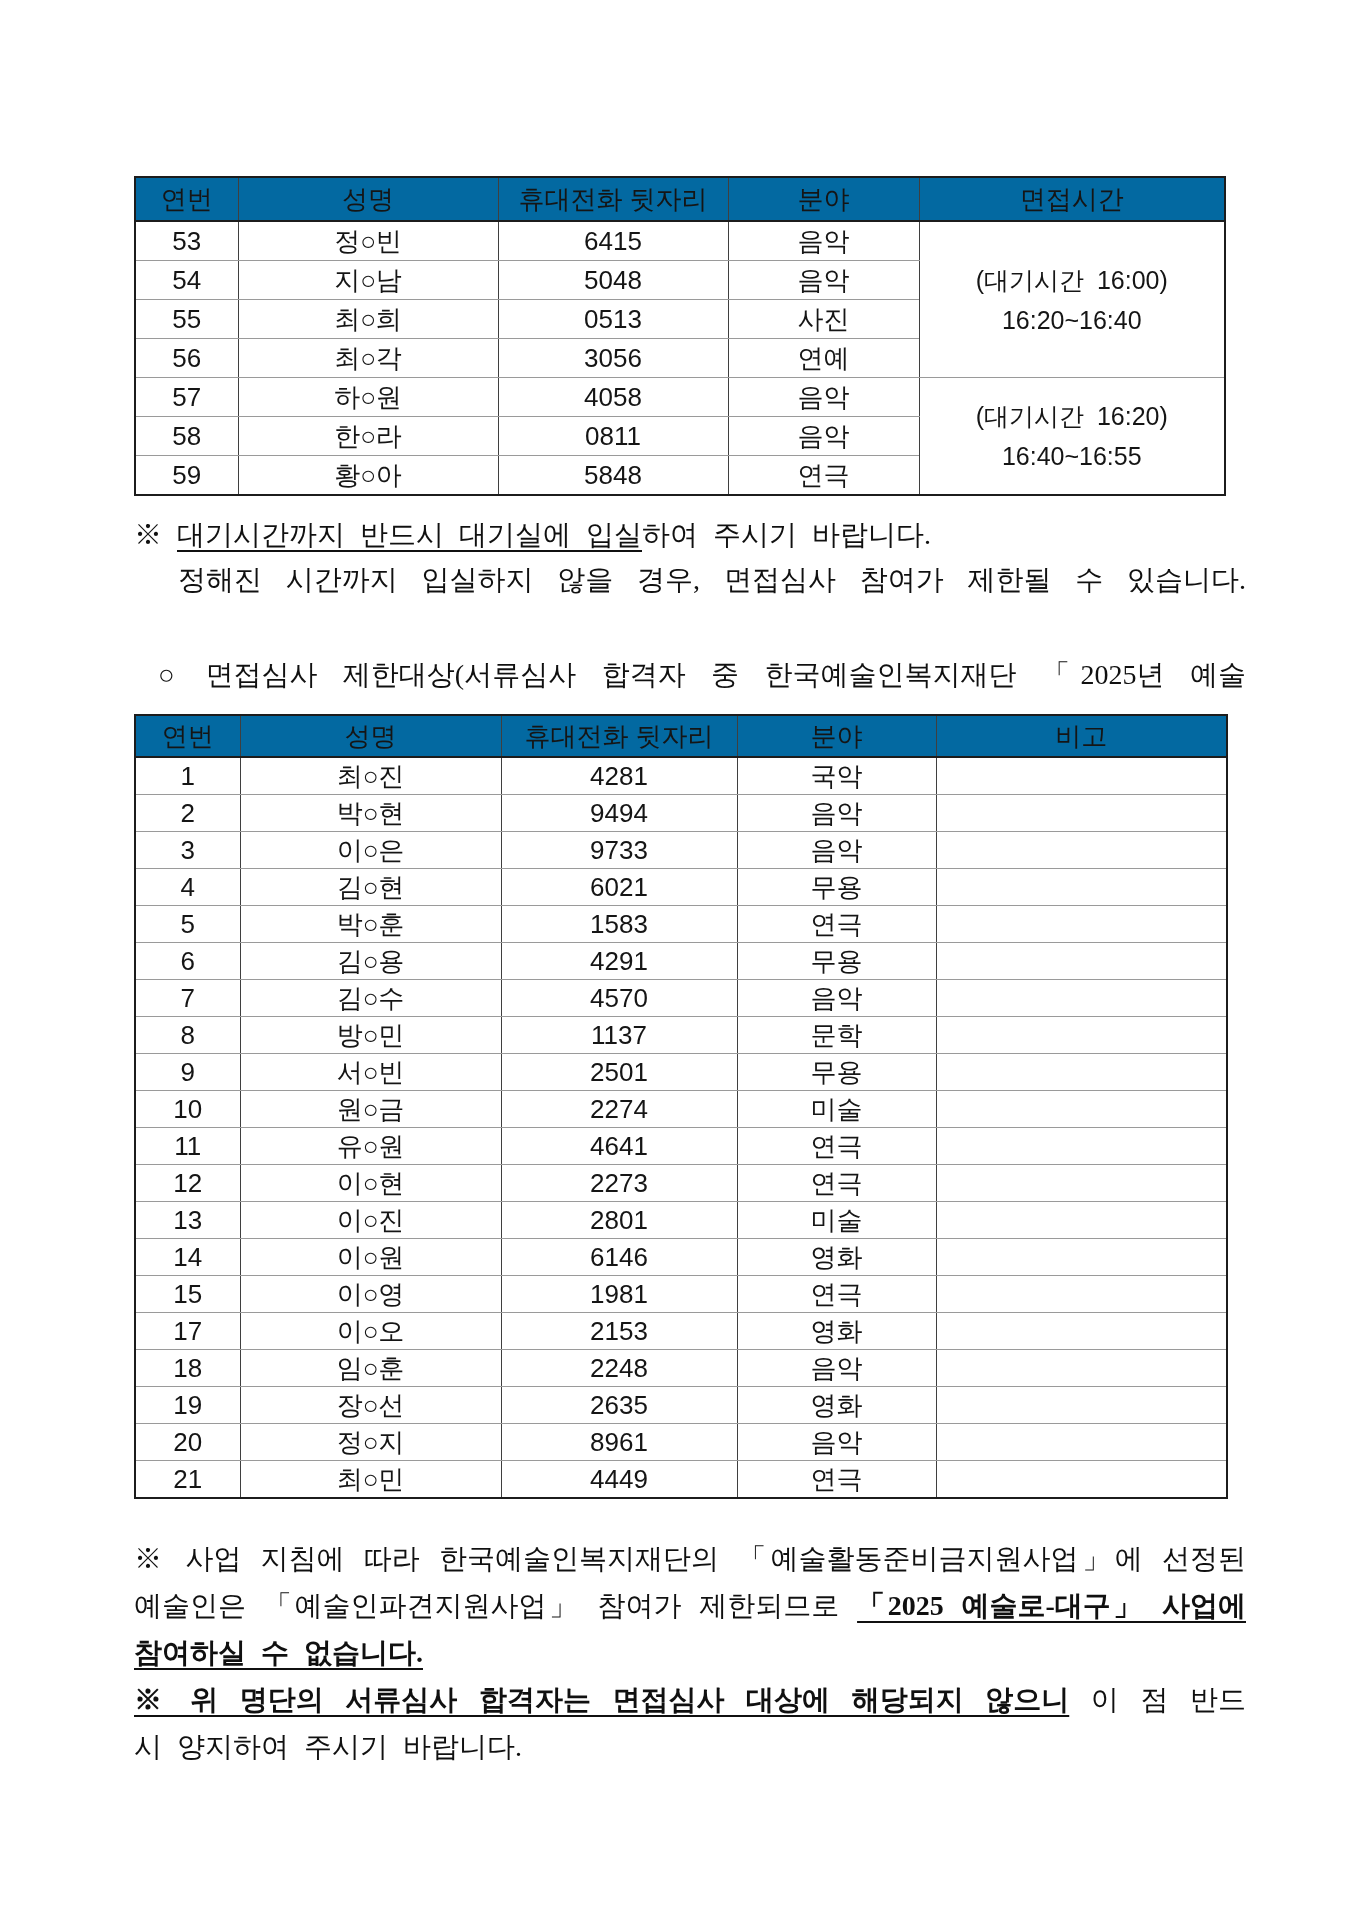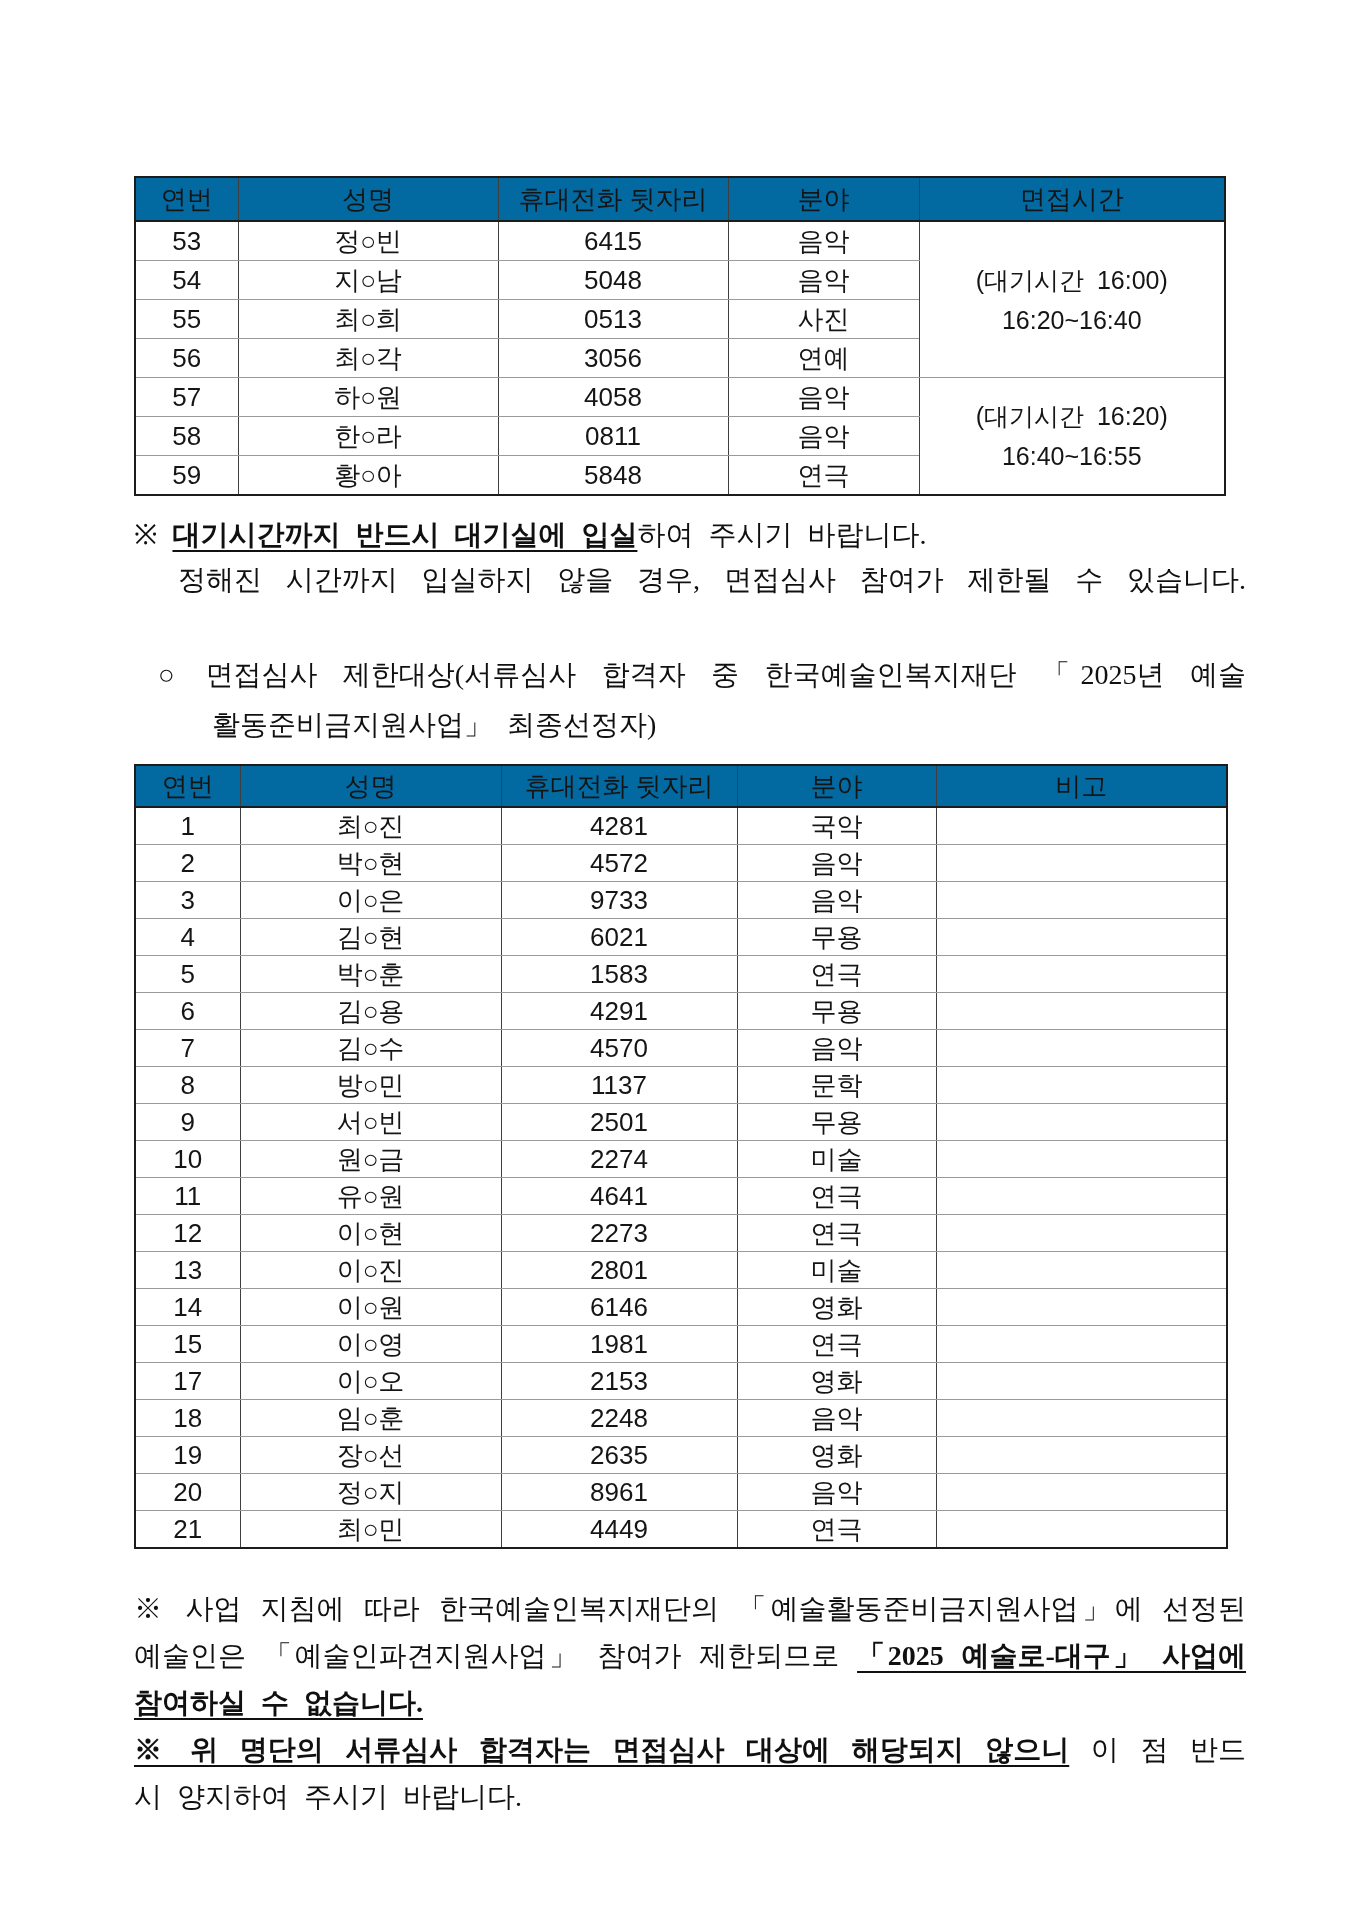--- a/index.html
+++ b/index.html
@@ -31,21 +31,21 @@
 
   
   .textblock{width:1112px;font-size:28px;word-spacing:8px;color:#101010;}
   .tline{line-height:45px;white-space:nowrap;}
   .note1{margin-top:16px;}
   .heading{margin-top:48px;}
   .heading .tline{line-height:50px;}
   .note2{margin-top:36px;}
   .note2 .tline{line-height:47px;}
   .just{white-space:normal;text-align:justify;text-align-last:justify;}
-  .u{text-decoration:underline;text-underline-offset:6px;text-decoration-thickness:2px;font-weight:bold;}
+  .u{text-decoration:underline;text-underline-offset:6px;text-decoration-thickness:2px;}
   .bu{font-weight:700;text-decoration:underline;text-underline-offset:6px;text-decoration-thickness:2px;}
   .bullet{margin-right:20px;}
   .t2{margin-top:14px;}
 </style>
 </head>
 <body>
 
 <div class="page">
 
   <table class="t1">
@@ -119,21 +119,20 @@
       </tbody>
   </table>
 
   <div class="textblock note1">
       <div class="tline"><span>※ </span><span class="u">대기시간까지 반드시 대기실에 입실</span><span>하여 주시기 바랍니다.</span></div>
       <div class="tline just" style="padding-left: 44px;"><span>정해진 시간까지 입실하지 않을 경우, 면접심사 참여가 제한될 수 있습니다.</span></div>
     </div>
 
   <div class="textblock heading">
       <div class="tline just" style="padding-left: 24px;"><span class="bullet">○</span><span>면접심사 제한대상(서류심사 합격자 중 한국예술인복지재단 「2025년 예술</span></div>
-      <div class="tline" style="padding-left: 78px;"><span>활동준비금지원사업」 최종선정자)</span></div>
     </div>
 
   <table class="t2">
     <colgroup>
       <col style="width:105px">
         <col style="width:261px">
         <col style="width:236px">
         <col style="width:199px">
         <col style="width:291px">
     </colgroup>
@@ -150,21 +149,21 @@
         <tr>
           <td>1</td>
           <td>최○진</td>
           <td>4281</td>
           <td>국악</td>
           <td></td>
         </tr>
         <tr>
           <td>2</td>
           <td>박○현</td>
-          <td>4572</td>
+          <td>9494</td>
           <td>음악</td>
           <td></td>
         </tr>
         <tr>
           <td>3</td>
           <td>이○은</td>
           <td>9733</td>
           <td>음악</td>
           <td></td>
         </tr>

